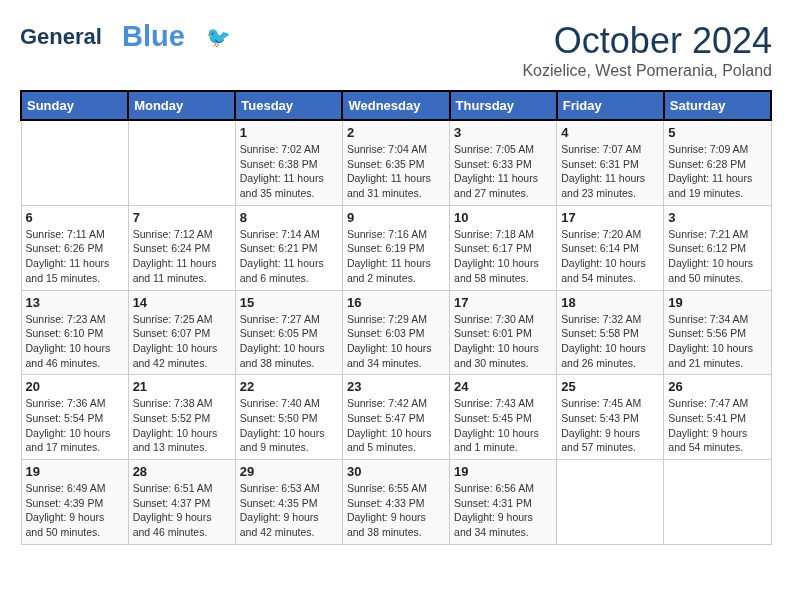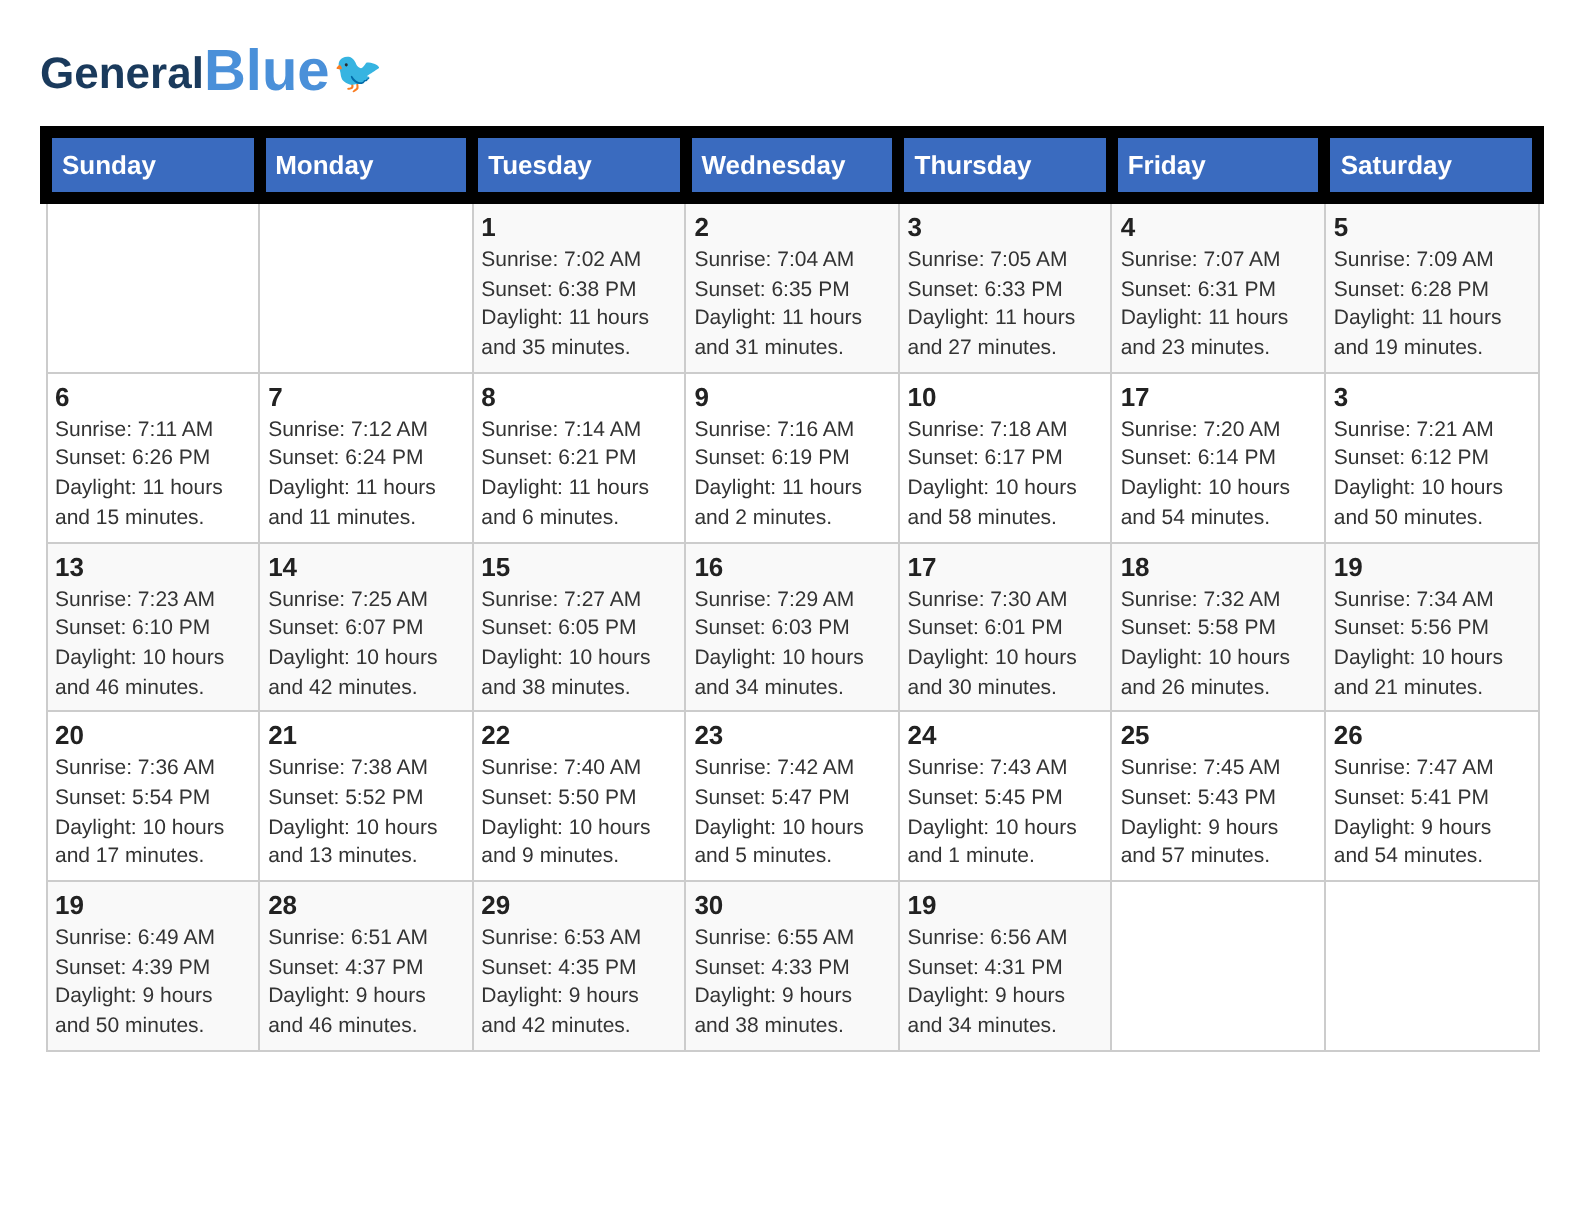--- a/index.html
+++ b/index.html
@@ -38,21 +38,21 @@
       border-collapse: collapse;
       font-size: 11px;
     }
     thead tr th {
       background-color: #3a6bbf;
       color: white;
       padding: 6px 5px;
       text-align: left;
       font-size: 13px;
       font-weight: bold;
-      border: 6px solid #000000;
+      border: 2px solid #000000;
     }
     tbody tr td {
       border: 1px solid #ccc;
       vertical-align: top;
       padding: 4px;
       width: 14.28%;
       min-height: 80px;
       background: #fff;
     }
     tbody tr:nth-child(odd) td {
@@ -72,25 +72,29 @@
     }
     .empty-cell {
       background: #fff !important;
     }
   </style>
 </head>
 <body>
 
 <div class="header">
   <div class="logo">
-    <div style="display:flex; align-items:center;">
+    <div style="display:flex; align-items:center;gap:20px;">
       <span style="font-size:22px; font-weight:bold; color:#1a3a5c;">General</span>
       <span style="font-size:29px; font-weight:bold; color:#4a90d9;">Blue</span>
       <span style="color:#4a90d9; font-size:20px; margin-left:2px;">🐦</span>
     </div>
+  </div>
+  <div class="title-block">
+    <div class="month-title">October 2024</div>
+    <div class="subtitle">Kozielice, West Pomerania, Poland</div>
   </div>
 </div>
 
 <table>
   <thead>
     <tr>
     <th>Sunday</th>
         <th>Monday</th>
         <th>Tuesday</th>
         <th>Wednesday</th>

